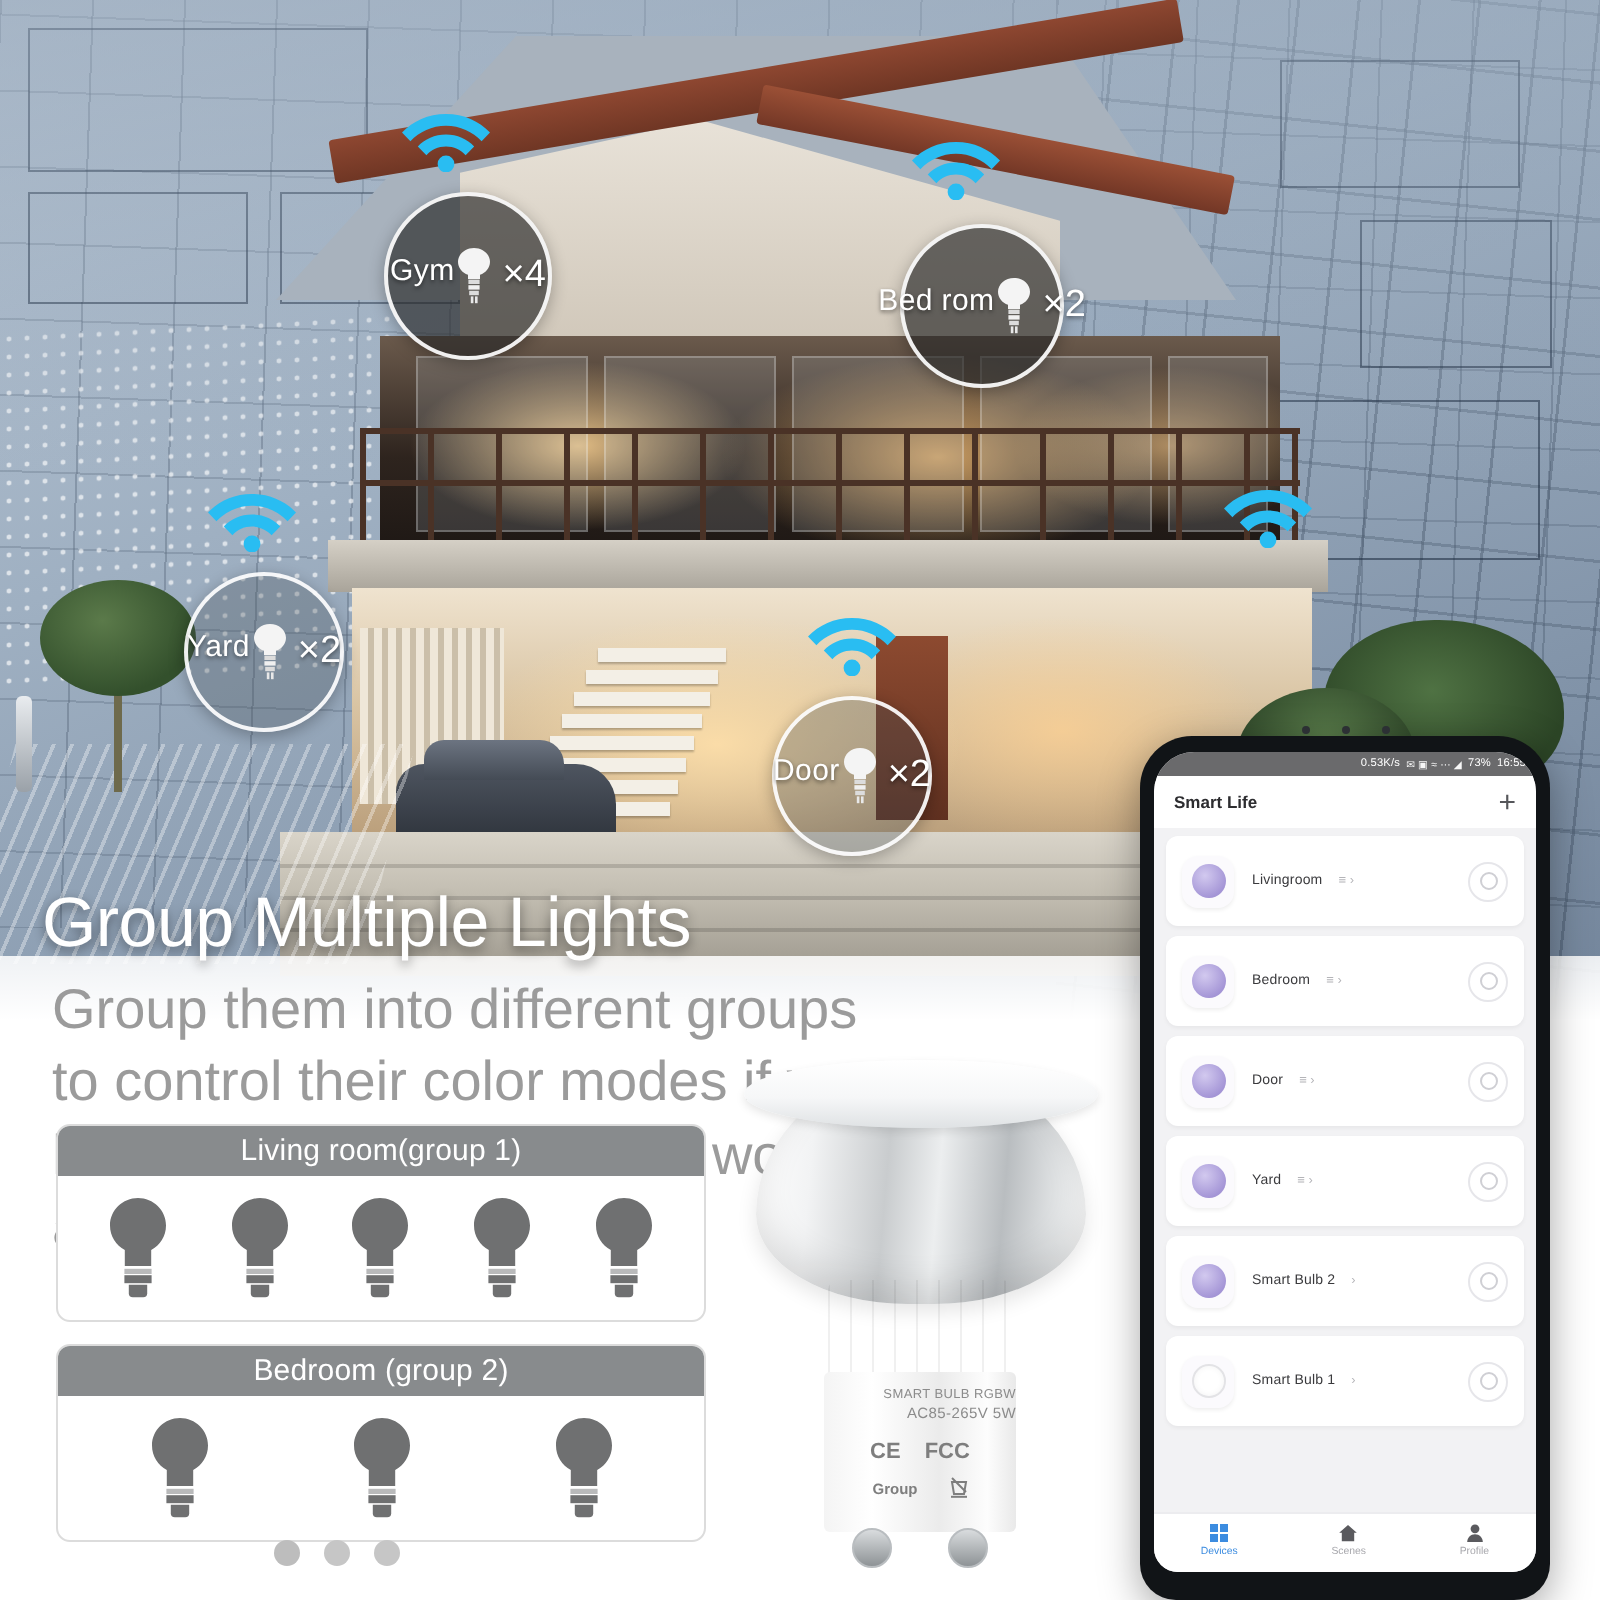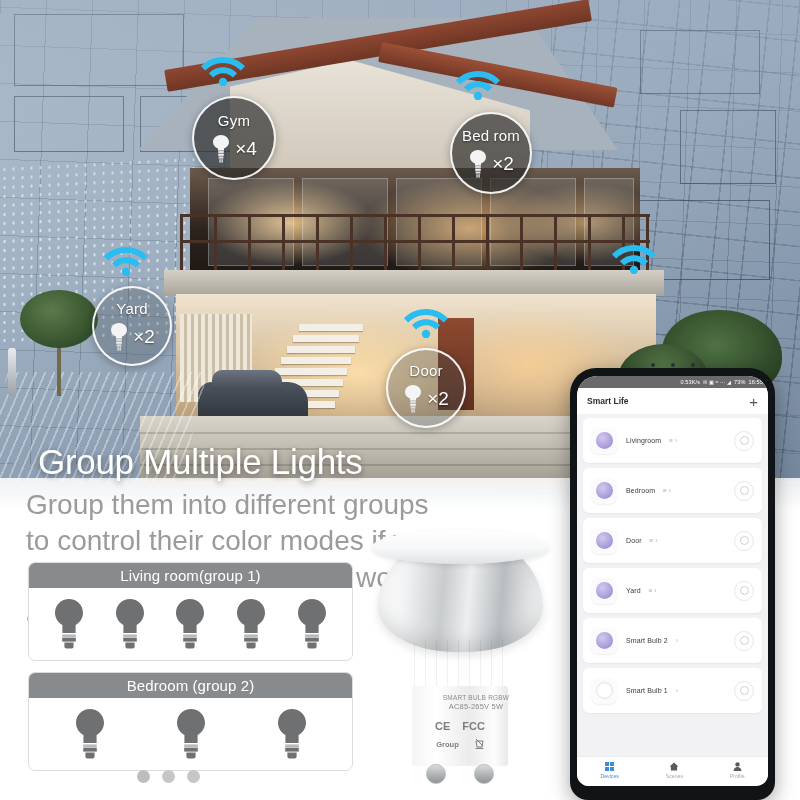--- a/index.html
+++ b/index.html
@@ -191,21 +191,21 @@
     border-radius:50%;
   }
 
   
   .wifi { position:absolute; width:44px; height:34px; }
   .wifi svg { width:100%; height:100%; display:block; }
 
   
   .badge {
     position:absolute; border-radius:50%;
-    display:flex; flex-direction:column;
+    display:flex; flex-direction:row;
     align-items:center; justify-content:center;
     color:#fff; text-align:center;
     background:rgba(38,38,38,.66);
     border:2px solid rgba(255,255,255,.92);
     box-shadow:0 2px 8px rgba(0,0,0,.28);
   }
   .badge.ghost { background:rgba(70,78,86,.30); }
   .badge .b-title {
     font-size:15px; font-weight:400; letter-spacing:.2px;
     text-shadow:0 1px 2px rgba(0,0,0,.5);
@@ -213,21 +213,21 @@
   }
   .badge .b-row { display:flex; align-items:center; gap:4px; }
   .badge .b-count {
     font-size:19px; font-weight:400;
     text-shadow:0 1px 2px rgba(0,0,0,.5);
   }
   .spot-ico { width:20px; height:30px; display:block; }
 
   
   .headline {
-    position:absolute; left:38px; top:442px;
+    position:absolute; left:21px; top:442px;
     font-size:35px; font-weight:400; color:#ffffff;
     letter-spacing:-.3px;
     text-shadow:0 2px 6px rgba(0,0,0,.45);
   }
   .subcopy {
     position:absolute; left:26px; top:487px; width:420px;
     font-size:28px; line-height:1.30; color:#9b9b9b; font-weight:400;
   }
 
   
@@ -277,22 +277,22 @@
     background:linear-gradient(90deg,#f7f7f7,#ffffff 22%,#e6e6e6 56%,#fbfbfb 82%,#ededed);
     background-image:repeating-linear-gradient(90deg, rgba(0,0,0,.06) 0 1px, transparent 1px 11px);
     border-radius:5px 5px 2px 2px;
   }
   .prod-body {
     position:absolute; left:42px; top:158px; width:96px; height:80px;
     background:linear-gradient(90deg,#f4f4f4,#ffffff 25%,#ebebeb 60%,#fdfdfd 85%,#e9e9e9);
     border-radius:3px;
   }
   .prod-text {
-    position:absolute; left:16px; top:8px; width:100%;
-    text-align:center; color:#8b8b8b; line-height:1.25;
+    position:absolute; left:0; top:8px; width:100%;
+    text-align:right; color:#8b8b8b; line-height:1.25;
   }
   .prod-text .l1 { font-size:6.5px; letter-spacing:.2px; }
   .prod-text .l2 { font-size:7.5px; letter-spacing:.2px; }
   .prod-marks {
     position:absolute; left:0; top:34px; width:100%;
     display:flex; align-items:center; justify-content:center; gap:12px;
     color:#7e7e7e; font-size:11px; font-weight:700;
   }
   .prod-marks2 {
     position:absolute; left:0; top:52px; width:100%;

